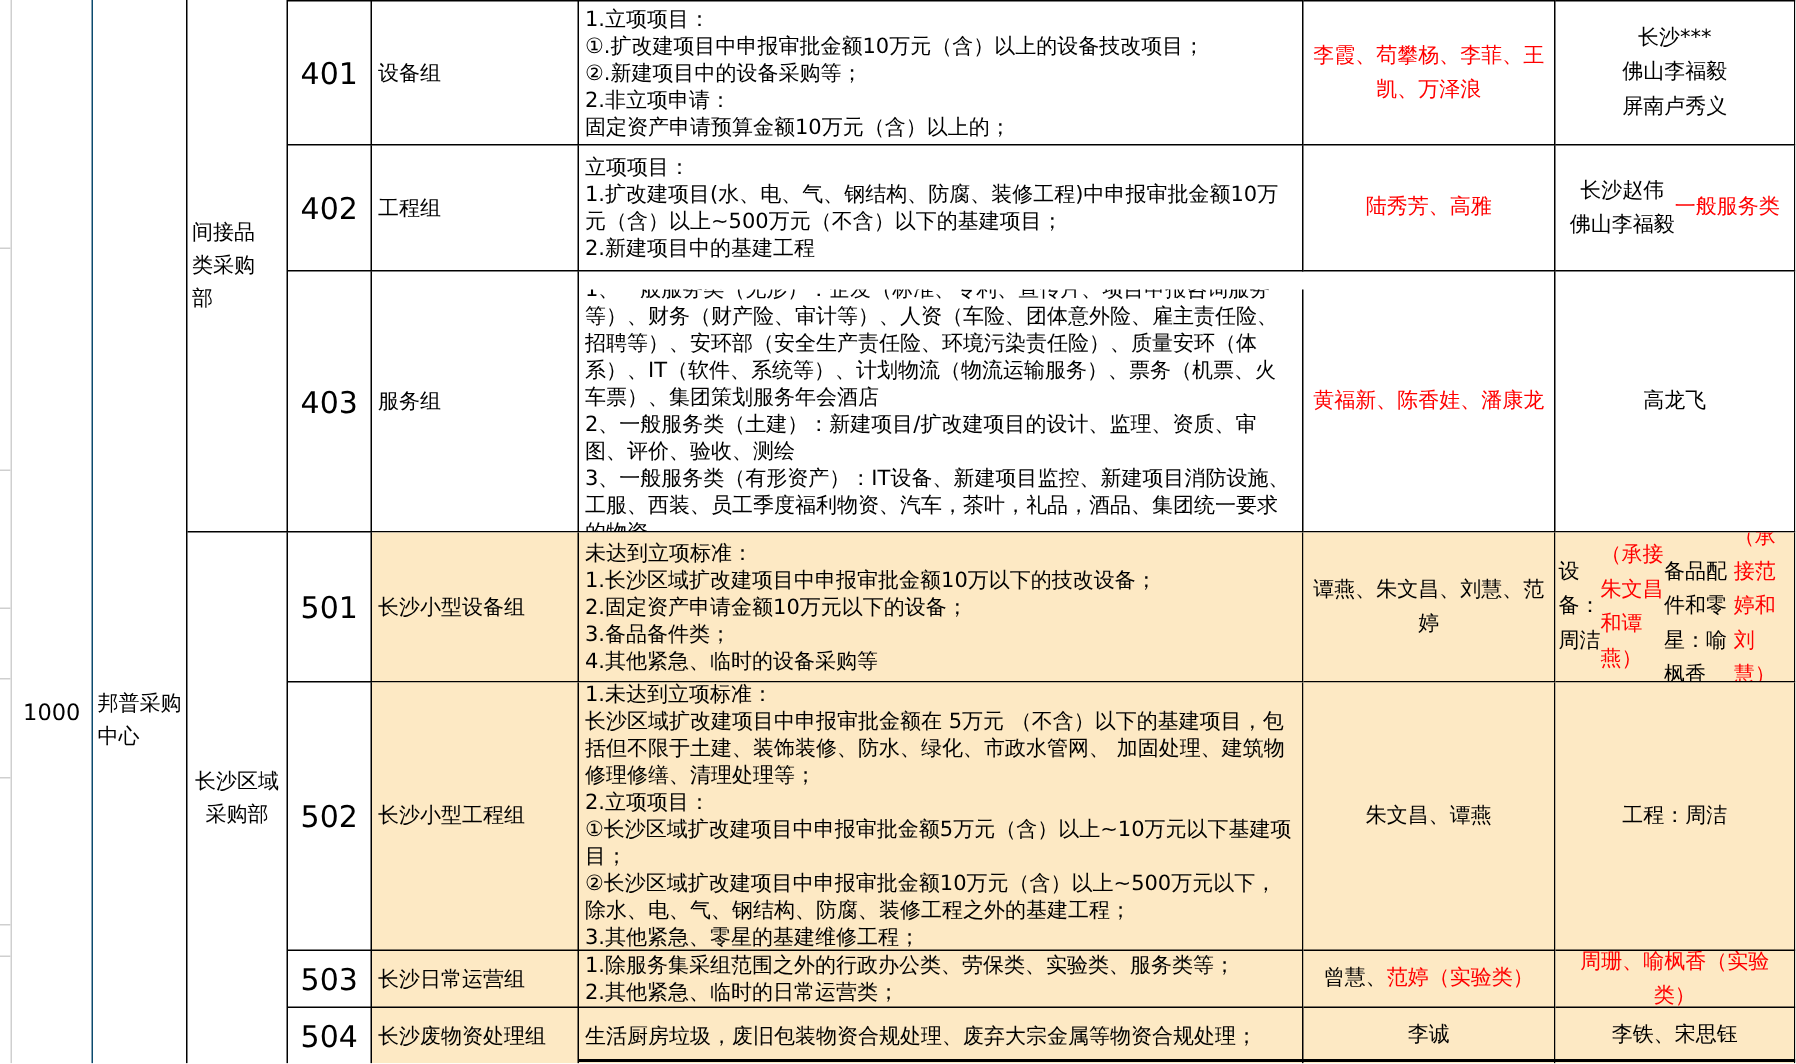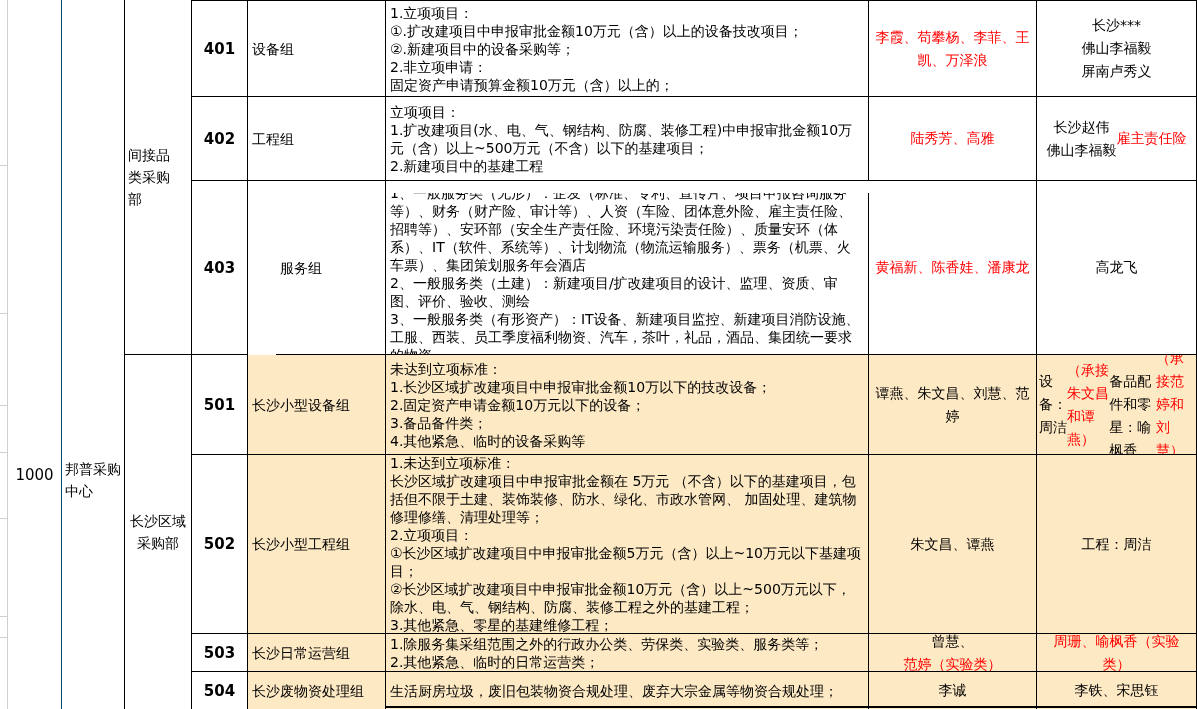--- a/index.html
+++ b/index.html
@@ -9,21 +9,21 @@
     width:1197px;height:709px;
     grid-template-columns:8px 54px 63px 67px 56px 138px 483px 168px 160px;
     grid-template-rows:97px 84px 174px 100px 179px 38px 37px;
     font-family:"DejaVu Sans","Liberation Sans",sans-serif;
     font-size:14px;color:#000;background:#fff;overflow:hidden;
   }
   .cell{border-right:1px solid #000;border-bottom:1px solid #000;box-sizing:border-box;overflow:hidden;}
   .bt{border-top:1px solid #000;}
   .nobb{border-bottom:none;}
   .hl{background:#fde9c4;}
-  .code{display:flex;align-items:center;justify-content:center;font-size:15px;font-weight:bold;}
+  .code{display:flex;align-items:center;justify-content:center;font-size:20px;}
   .group{display:flex;align-items:center;padding-left:4px;line-height:18px;}
   .desc{display:flex;align-items:center;white-space:pre-wrap;line-height:18px;padding:0 4px;word-break:break-all;}
   .names{display:flex;align-items:center;justify-content:center;text-align:center;white-space:pre-wrap;line-height:23px;padding:0 4px;word-break:break-all;}
   .names-left{justify-content:flex-start;text-align:left;padding:0 2px;}
   .red{color:#ff0000;}
   .strip{border-right:1px solid #cfcfcf;position:relative;}
   .gline{position:absolute;left:0;right:0;height:1px;background:#cfcfcf;}
   .unit{border-right:1px solid #0c4a6e;text-align:center;padding-top:466px;font-size:15px;box-sizing:border-box;}
   .orgname{border-right:1px solid #000;text-align:left;padding-top:458px;line-height:22px;box-sizing:border-box;word-break:break-all;padding-left:3px;padding-right:3px;}
   .dept{border-right:1px solid #000;box-sizing:border-box;display:flex;align-items:center;line-height:22px;word-break:break-all;}
@@ -64,24 +64,24 @@
 屏南卢秀义</span></div>
 
   <div class="cell code" style="grid-area:2/5/3/6;">402</div>
   <div class="cell group" style="grid-area:2/6/3/7;">工程组</div>
   <div class="cell desc" style="grid-area:2/7/3/8;">立项项目：
 1.扩改建项目(水、电、气、钢结构、防腐、装修工程)中申报审批金额10万元（含）以上~500万元（不含）以下的基建项目；
 2.新建项目中的基建工程</div>
   <div class="cell names" style="grid-area:2/8/3/9;"><span class="red">陆秀芳、高雅</span></div>
   <div class="cell names" style="grid-area:2/9/3/10;"><span>长沙赵伟
 佛山李福毅
-</span><span class="red">雇主责任险</span></div>
+</span><span class="red">一般服务类</span></div>
 
   <div class="cell code" style="grid-area:3/5/4/6;">403</div>
-  <div class="cell group" style="grid-area:3/6/4/7;margin-left:28px;">服务组</div>
+  <div class="cell group" style="grid-area:3/6/4/7;">服务组</div>
   <div class="cell desc" style="grid-area:3/7/4/8;margin-top:12px;">1、一般服务类（无形）：企发（标准、专利、宣传片、项目申报咨询服务等）、财务（财产险、审计等）、人资（车险、团体意外险、雇主责任险、招聘等）、安环部（安全生产责任险、环境污染责任险）、质量安环（体系）、IT（软件、系统等）、计划物流（物流运输服务）、票务（机票、火车票）、集团策划服务年会酒店
 2、一般服务类（土建）：新建项目/扩改建项目的设计、监理、资质、审图、评价、验收、测绘
 3、一般服务类（有形资产）：IT设备、新建项目监控、新建项目消防设施、工服、西装、员工季度福利物资、汽车，茶叶，礼品，酒品、集团统一要求的物资</div>
   <div class="cell names" style="grid-area:3/8/4/9;"><span class="red">黄福新、陈香娃、潘康龙</span></div>
   <div class="cell names" style="grid-area:3/9/4/10;"><span>高龙飞</span></div>
 
   <div class="cell code" style="grid-area:4/5/5/6;">501</div>
   <div class="cell group hl" style="grid-area:4/6/5/7;">长沙小型设备组</div>
   <div class="cell desc hl" style="grid-area:4/7/5/8;">未达到立项标准：
 1.长沙区域扩改建项目中申报审批金额10万以下的技改设备；
@@ -101,21 +101,21 @@
 ①长沙区域扩改建项目中申报审批金额5万元（含）以上~10万元以下基建项目；
 ②长沙区域扩改建项目中申报审批金额10万元（含）以上~500万元以下，除水、电、气、钢结构、防腐、装修工程之外的基建工程；
 3.其他紧急、零星的基建维修工程；</div>
   <div class="cell names hl" style="grid-area:5/8/6/9;"><span>朱文昌、谭燕</span></div>
   <div class="cell names hl" style="grid-area:5/9/6/10;"><span>工程：周洁</span></div>
 
   <div class="cell code" style="grid-area:6/5/7/6;">503</div>
   <div class="cell group hl" style="grid-area:6/6/7/7;">长沙日常运营组</div>
   <div class="cell desc hl" style="grid-area:6/7/7/8;">1.除服务集采组范围之外的行政办公类、劳保类、实验类、服务类等；
 2.其他紧急、临时的日常运营类；</div>
-  <div class="cell names hl" style="grid-area:6/8/7/9;flex-direction:column;"><span>曾慧、</span><span class="red">范婷（实验类）</span></div>
+  <div class="cell names hl" style="grid-area:6/8/7/9;"><span>曾慧、</span><span class="red">范婷（实验类）</span></div>
   <div class="cell names hl" style="grid-area:6/9/7/10;"><span class="red">周珊、喻枫香（实验类）</span></div>
 
   <div class="cell code nobb" style="grid-area:7/5/8/6;">504</div>
   <div class="cell group hl nobb" style="grid-area:7/6/8/7;">长沙废物资处理组</div>
   <div class="cell names hl nobb" style="grid-area:7/8/8/9;"><span>李诚</span></div>
   <div class="cell desc hl nobb" style="grid-area:7/7/8/8;">生活厨房垃圾，废旧包装物资合规处理、废弃大宗金属等物资合规处理；</div>
   <div class="cell names hl nobb" style="grid-area:7/9/8/10;"><span>李铁、宋思钰</span></div>
 
   <div class="bottomline"></div>
 </div>

